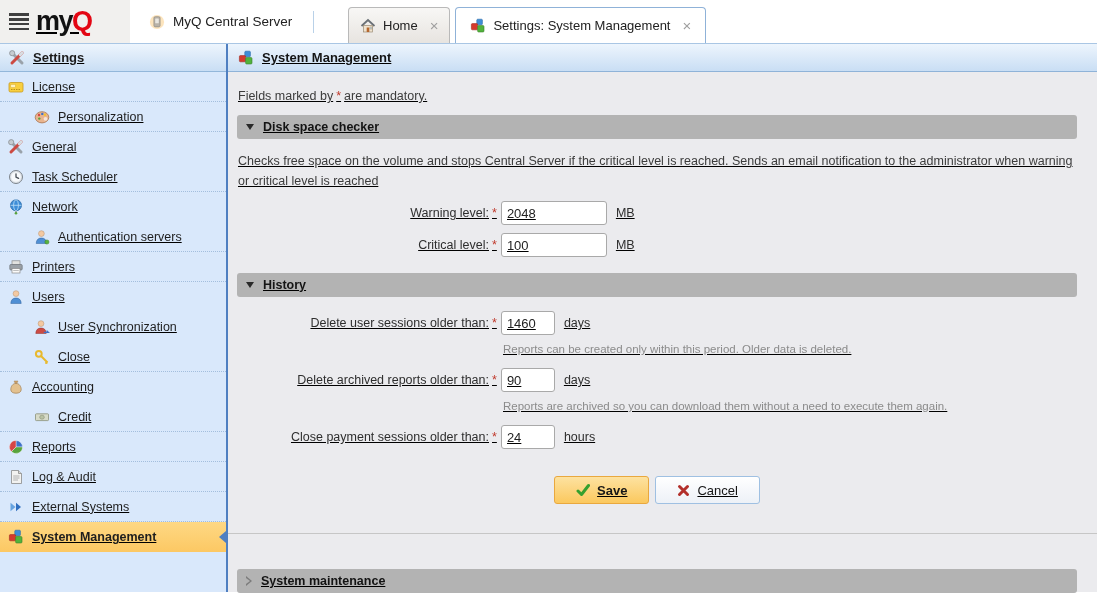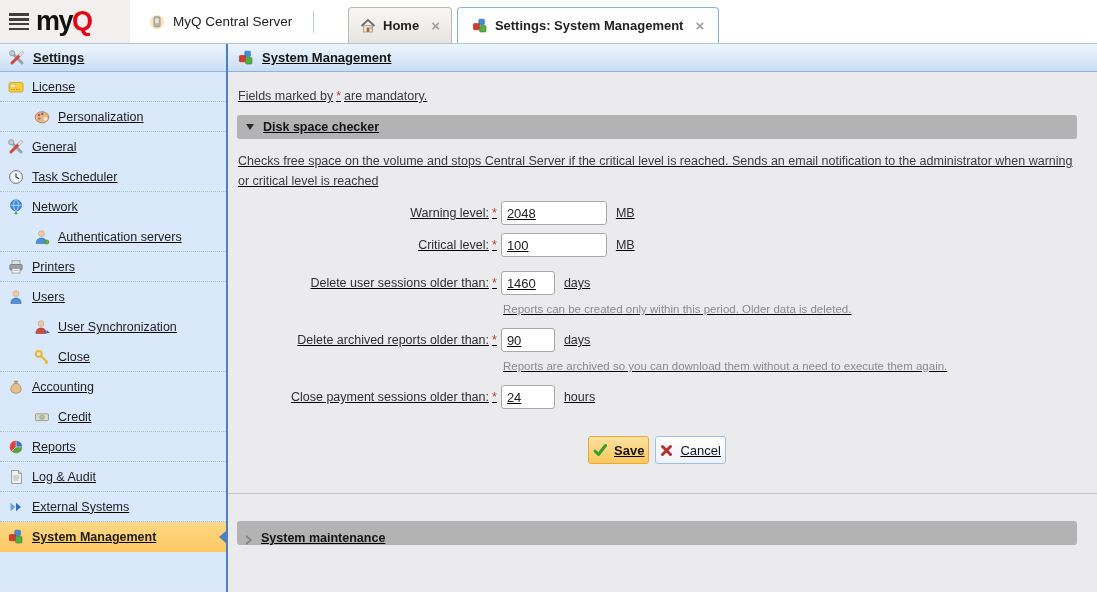--- a/index.html
+++ b/index.html
@@ -3,31 +3,31 @@
 <meta charset="utf-8">
 <style>
   * { box-sizing: border-box; margin: 0; padding: 0; }
   html, body { width: 1097px; height: 593px; overflow: hidden;
     font-family: "Liberation Sans", sans-serif; background: #fff; }
 
   
   .topbar { height: 44px; background: #fff; border-bottom: 1px solid #a9c6e4;
     display: flex; align-items: stretch; position: relative; }
   .logo-block { width: 130px; background: #f1f0ee; display: flex; align-items: center;
-    padding-left: 9px; gap: 7px; flex: none; }
+    padding-left: 9px; gap: 7px; flex: none; text-decoration: underline; }
   .hamburger { width: 20px; height: 17px; cursor: pointer; flex: none;
     background: repeating-linear-gradient(#3f3f3f 0 2.6px, transparent 2.6px 4.9px); }
   .logo-text { font-weight: bold; font-size: 27px; letter-spacing: -1.5px; line-height: 1; }
   .logo-my { color: #121212; }
   .logo-q  { color: #e30613; }
   .server-area { display: flex; align-items: center; gap: 8px; padding-left: 19px;
     font-size: 13.5px; color: #222; }
   .server-sep { width: 1px; height: 22px; background: #b9d1e8; margin-left: 13px; }
 
-  .tabs { position: absolute; left: 348px; bottom: 0; display: flex; align-items: flex-end; gap: 5px; font-weight: bold; }
+  .tabs { position: absolute; left: 348px; bottom: 0; display: flex; align-items: flex-end; gap: 5px; }
   .tab { height: 36px; display: flex; align-items: center; gap: 7px; padding: 0 11px;
     border: 1px solid #b9b9b9; border-bottom: none; border-radius: 4px 4px 0 0;
     background: linear-gradient(#f8f7f5, #e7e4e0); font-size: 13px; color: #222; cursor: pointer; }
   .tab.active { background: #fff; border-color: #8fb2d8; padding: 0 14px; }
   .tab-close { color: #9f9f9f; font-size: 15px; margin-left: 5px; line-height: 1; cursor: pointer; }
   .tab-close::before { content: "\00D7"; }
 
   
   .layout { display: flex; height: 548px; text-decoration: underline; }
 
@@ -55,21 +55,21 @@
     padding-left: 10px; font-weight: bold; font-size: 13px; color: #141414; flex: none; }
   .content { flex: 1; padding: 0 20px 0 9px; }
 
   .mandatory-note { margin: 17px 0 12px 1px; font-size: 12.5px; color: #3c3c3c; }
   .req-star { color: #c0392b; margin: 0 3px; }
 
   .section-bar { height: 24px; background: #b3b3b3; border-radius: 3px;
     display: flex; align-items: center; gap: 9px; padding: 0 9px;
     font-weight: bold; font-size: 12.5px; color: #141414; cursor: pointer; }
   .section-bar.mt16 { margin-top: 16px; }
-  .section-bar.mt27 { margin-top: 27px; align-items: flex-end; }
+  .section-bar.mt27 { margin-top: 35px; }
   .tri-down { width: 0; height: 0; border-left: 4.5px solid transparent;
     border-right: 4.5px solid transparent; border-top: 6px solid #2a2a2a; flex: none; }
   .tri-right { width: 0; height: 0; border-top: 5px solid transparent;
     border-bottom: 5px solid transparent; border-left: 6.5px solid #7c7c7c;
     position: relative; flex: none; }
   .tri-right::after { content: ""; position: absolute; left: -6px; top: -3px;
     width: 0; height: 0; border-top: 3px solid transparent;
     border-bottom: 3px solid transparent; border-left: 4px solid #b3b3b3; }
 
   .section-desc { margin: 12px 0 10px 1px; font-size: 12.5px; color: #3c3c3c;
@@ -81,21 +81,21 @@
   .f-star { color: #c0392b; margin: 0 4px 0 3px; font-size: 12.5px; }
   .f-input { height: 24px; border: 1px solid #a9a9a9; border-radius: 3px;
     font-size: 13px; padding: 0 5px; color: #222; background: #fff;
     font-family: "Liberation Sans", sans-serif; }
   .w106 { width: 106px; } .w54 { width: 54px; }
   .f-unit { margin-left: 9px; font-size: 12.5px; color: #2e2e2e; }
   .f-help { margin: 2px 0 13px 266px; font-size: 11.5px; color: #8b8b8b; }
 
   .buttons-row { display: flex; justify-content: center; gap: 6px; margin-top: 27px; }
   .btn { height: 28px; display: inline-flex; align-items: center; gap: 7px;
-    padding: 0 4px; border-radius: 3px; font-size: 13px; cursor: pointer; color: #161616;
+    padding: 0 21px; border-radius: 3px; font-size: 13px; cursor: pointer; color: #161616;
     font-family: "Liberation Sans", sans-serif; }
   .btn-save { background: linear-gradient(#fde2a0, #fbc85e); border: 1px solid #e9a83e;
     font-weight: bold; }
   .btn-cancel { background: linear-gradient(#ffffff, #edf1f7); border: 1px solid #9fc0e2; }
 
   .divider { border-top: 1px solid #c6c6c6; margin: 29px -20px 0 -9px; }
 </style>
 </head>
 <body>
 
@@ -327,20 +327,24 @@
         <span class="f-unit">MB</span>
       </div>
 
       <div class="form-row">
         <span class="f-label">Critical level:</span>
         <span class="f-star">*</span>
         <input class="f-input w106" type="text" value="100" style="">
         <span class="f-unit">MB</span>
       </div>
 
+      <div class="section-bar mt16">
+        <span class="tri-down"></span>
+        <span>History</span>
+      </div>
 
       <div class="form-row mt14">
         <span class="f-label">Delete user sessions older than:</span>
         <span class="f-star">*</span>
         <input class="f-input w54" type="text" value="1460" style="">
         <span class="f-unit">days</span>
       </div>
       <div class="f-help">Reports can be created only within this period. Older data is deleted.</div>
 
       <div class="form-row">

